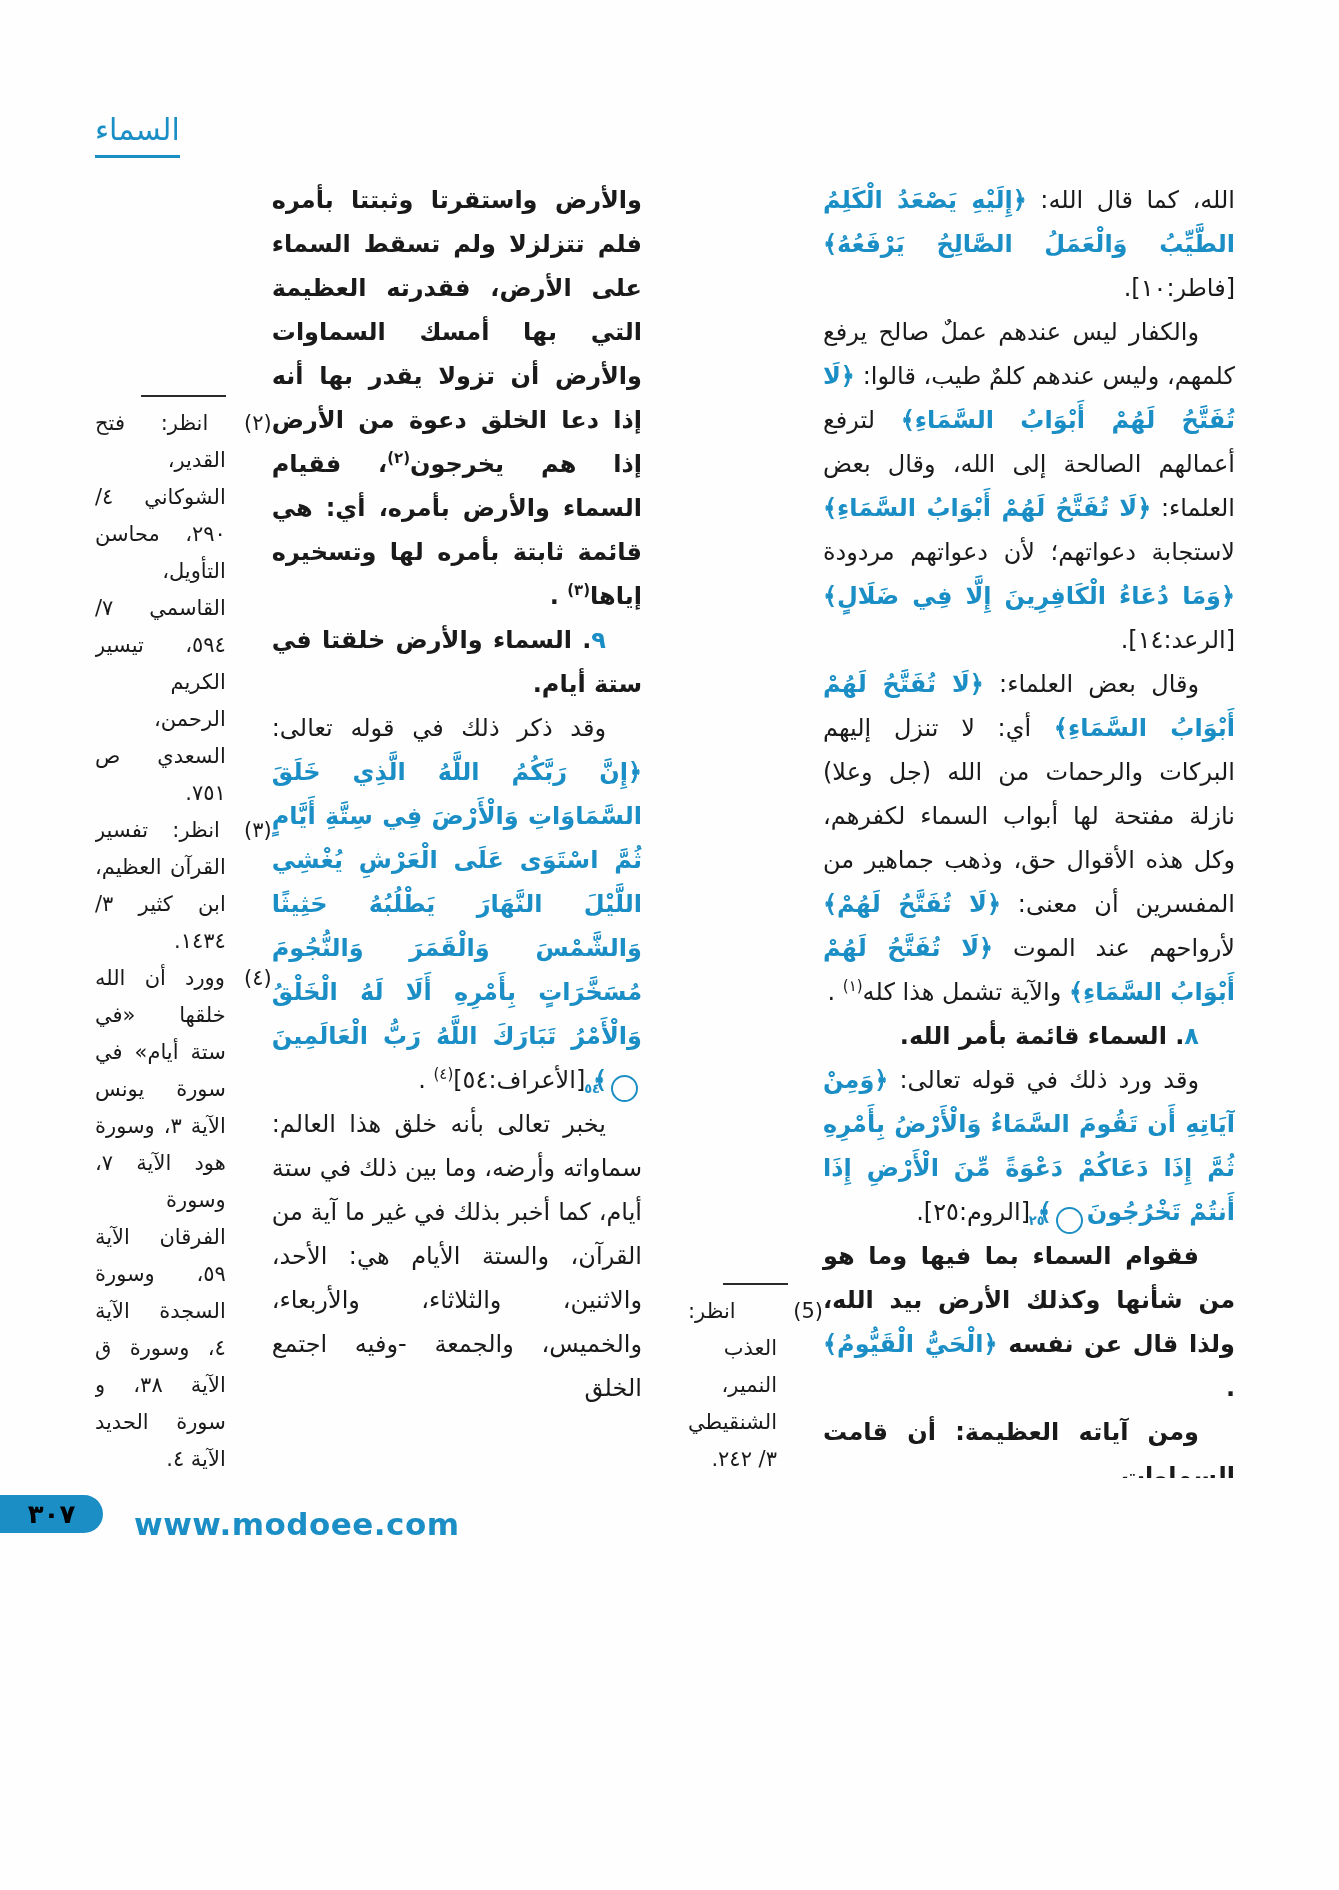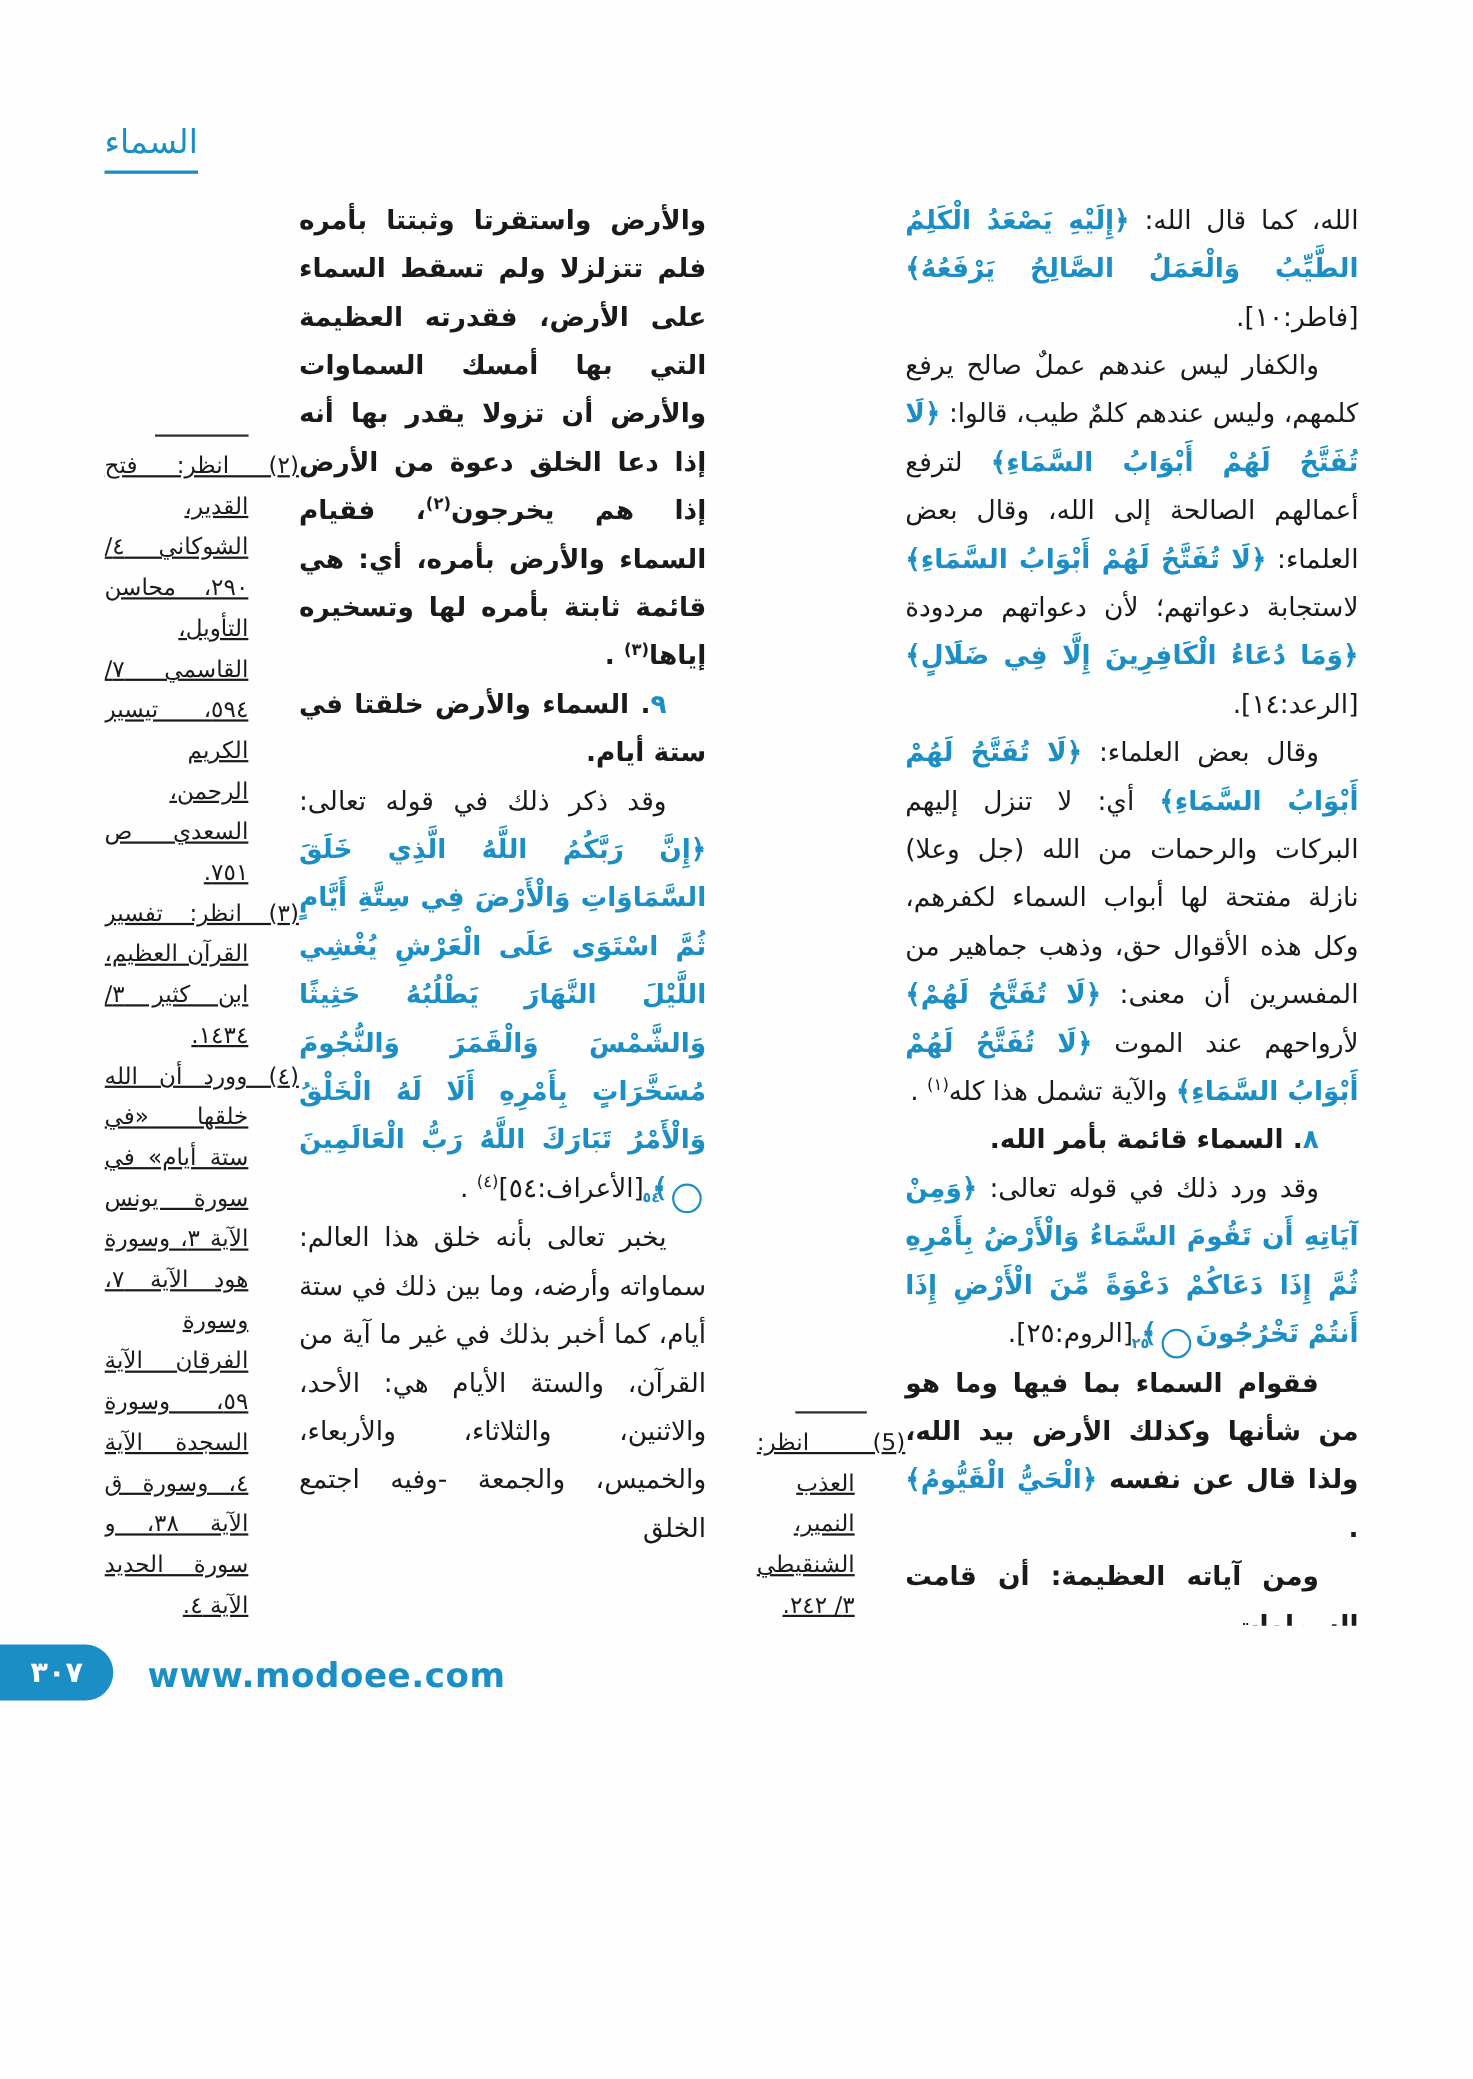--- a/index.html
+++ b/index.html
@@ -28,31 +28,31 @@
   .para.heading { font-weight:bold; }
   .para.strong { font-weight:bold; }
   .seg-quran { color:var(--accent); font-weight:bold; }
   .seg-num { color:var(--accent); font-weight:bold; }
   .seg-sup { vertical-align:super; font-size:15px; line-height:0; }
   .ayah-circle {
     display:inline-block; width:27px; height:27px; border:2px solid var(--accent);
     border-radius:50%; color:var(--accent); font-size:13px; line-height:23px;
     text-align:center; vertical-align:-5px; margin:0 4px; font-weight:bold;
   }
-  .footnotes { margin-top:auto;text-decoration:underline; }
+  .footnotes { margin-top:auto; }
   .fn-rule { width:48%; margin:0 auto 8px auto; border-top:2px solid #2a2a2a; }
   .fn {
     font-size:21px; line-height:37px; text-align:justify;
     padding-right:46px; text-indent:-46px;
   }
   
   .page-num-tab {
-    position:absolute; left:0; top:1495px; width:103px; height:51px;
+    position:absolute; left:0; top:1495px; width:103px; height:38px;
     background:var(--accent); border-radius:0 26px 26px 0;
-    color:#ffffff; font-size:26px; font-weight:bold;
+    color:#000000; font-size:26px; font-weight:bold;
     display:flex; align-items:center; justify-content:center;
   }
   .website {
     position:absolute; left:134px; top:1506px; direction:ltr;
     color:var(--accent); font-size:31px; font-weight:bold;
     text-decoration:none; letter-spacing:0.5px;
   }
 </style>
 </head>
 <body>

